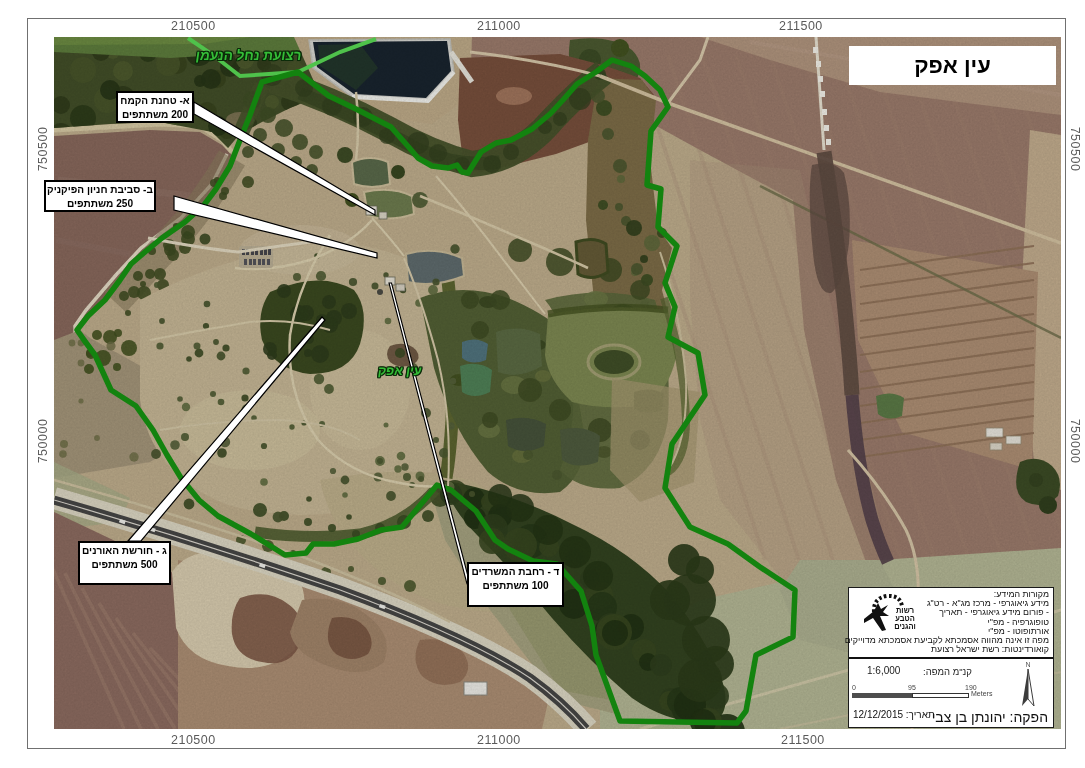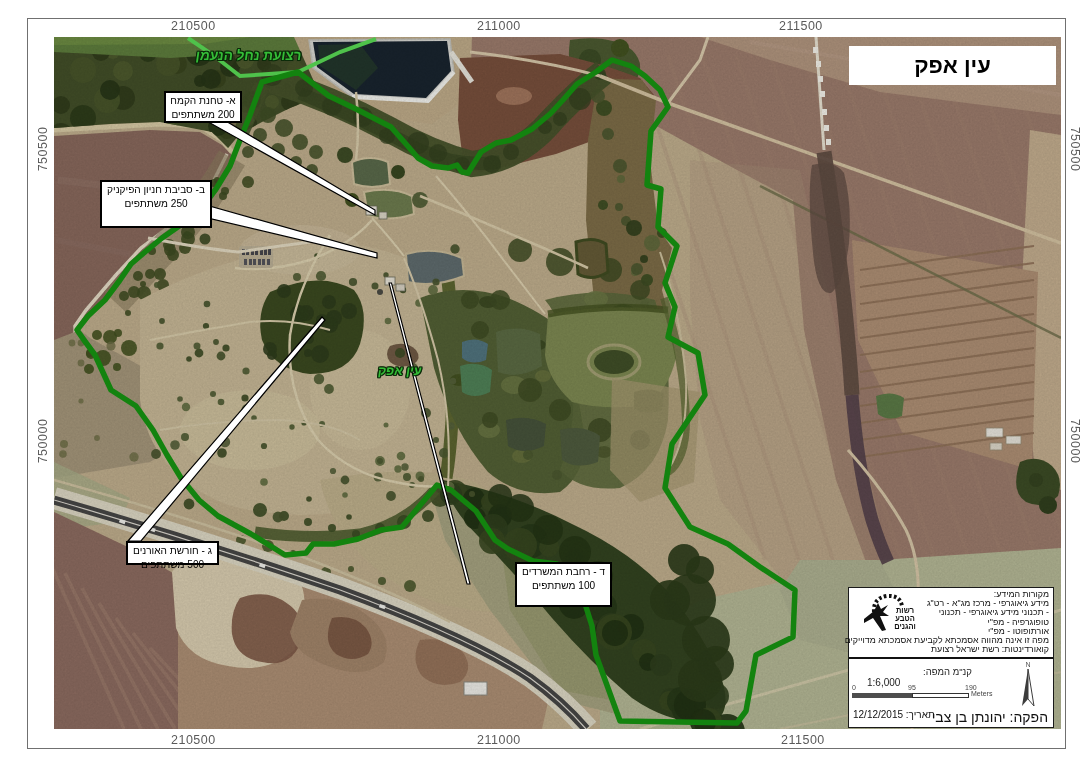--- a/index.html
+++ b/index.html
@@ -2,22 +2,22 @@
 <html lang="he"><head>
 <meta charset="utf-8">
 <style>
   html,body{margin:0;padding:0;}
   body{width:1085px;height:768px;background:#fff;overflow:hidden;position:relative;
        font-family:"Liberation Sans", sans-serif;}
   .abs{position:absolute;}
   .coord{position:absolute;color:#5a5a5a;font-size:12.5px;letter-spacing:0.5px;}
   .vcoord{transform-origin:center center;white-space:nowrap;}
   .callout{position:absolute;background:#fff;border:2px solid #000;color:#000;
-           font-weight:normal;font-size:10.1px;line-height:13.5px;text-align:center;
-           direction:rtl;padding:1px 1px;box-sizing:border-box;white-space:nowrap;margin-left:48px;}
+           font-weight:bold;font-size:10.1px;line-height:13.5px;text-align:center;
+           direction:rtl;padding:1px 1px;box-sizing:border-box;white-space:nowrap;}
   .greenlab{position:absolute;color:#35bd37;font-weight:bold;white-space:nowrap;
             text-shadow:-1.2px 0 #0c2c0a,0 1.2px #0c2c0a,1.2px 0 #0c2c0a,0 -1.2px #0c2c0a,1px 1px #0c2c0a,-1px -1px #0c2c0a,1px -1px #0c2c0a,-1px 1px #0c2c0a;}
 </style>
 </head>
 <body>
 
 <div class="abs" style="left:27px;top:18px;width:1037px;height:729px;border:1px solid #707070;"></div>
 
 <svg class="abs" style="left:54px;top:37px;" width="1007" height="692" viewBox="54 37 1007 692" preserveAspectRatio="none">
 
@@ -674,50 +674,50 @@
      display:flex;align-items:center;justify-content:center;">
   <span style="font-weight:bold;font-size:22px;direction:rtl;">עין אפק</span>
 </div>
 
 <div class="greenlab" style="left:196px;top:48px;font-size:13.5px;direction:rtl;transform:skewX(-8deg);">רצועת נחל הנעמן</div>
 
 <div class="greenlab" style="left:378px;top:364px;font-size:12.5px;direction:rtl;transform:skewX(-8deg);">עין אפק</div>
 
 <div class="callout" style="left:116px;top:91px;width:78px;height:32px;">א- טחנת הקמח<br>200 משתתפים</div>
 
-<div class="callout" style="left:52px;top:180px;width:112px;height:48px;">ב- סביבת חניון הפיקניק<br>250 משתתפים</div>
-
-<div class="callout" style="left:78px;top:541px;width:93px;height:24px;">ג - חורשת האורנים<br>500 משתתפים</div>
+<div class="callout" style="left:44px;top:180px;width:112px;height:32px;">ב- סביבת חניון הפיקניק<br>250 משתתפים</div>
+
+<div class="callout" style="left:78px;top:541px;width:93px;height:44px;">ג - חורשת האורנים<br>500 משתתפים</div>
 
 <div class="callout" style="left:467px;top:562px;width:97px;height:45px;">ד - רחבת המשרדים<br>100 משתתפים</div>
 
 <div class="abs" style="left:848px;top:587px;width:204px;height:139px;background:#fff;border:1px solid #1a1a1a;">
 
   <div class="abs" style="right:4px;top:2px;direction:rtl;text-align:right;font-size:8.8px;line-height:9.2px;color:#111;white-space:nowrap;">
     <div>מקורות המידע:</div>
     <div>מידע גיאוגרפי - מרכז מג"א - רט"ג</div>
-    <div>- תכנוני מידע גיאוגרפי - תכנוני</div>
+    <div>- פורום מידע גיאוגרפי - תאריך</div>
     <div>טופוגרפיה - מפ"י</div>
     <div>אורתופוטו - מפ"י</div>
     <div>מפה זו אינה מהווה אסמכתא לקביעת אסמכתא מדוייקים</div>
     <div>קואורדינטות: רשת ישראל רצועת</div>
   </div>
 
   <svg class="abs" style="left:10px;top:3px;" width="62" height="44" viewBox="0 0 62 44">
     <path d="M15 21 Q14 7 28 5 Q41 4 43 15" fill="none" stroke="#111" stroke-width="4" stroke-dasharray="2.6,2.4"></path>
     <path d="M5 28 L15 20 L19 12 L22 18 L29 14 L24 21 L30 25 L21 25 L27 39 L23 40 L14 27 L5 32 Z" fill="#111"></path>
     <text x="46" y="22" font-size="7.5" font-weight="bold" fill="#111" text-anchor="middle" direction="rtl">רשות</text>
     <text x="46" y="30" font-size="7.5" font-weight="bold" fill="#111" text-anchor="middle" direction="rtl">הטבע</text>
     <text x="46" y="38" font-size="7.5" font-weight="bold" fill="#111" text-anchor="middle" direction="rtl">והגנים</text>
   </svg>
 
   <div class="abs" style="left:0;top:69px;width:100%;height:2px;background:#111;"></div>
 
   <div class="abs" style="left:74px;top:78px;direction:rtl;font-size:9.5px;color:#222;">קנ"מ המפה:</div>
-  <div class="abs" style="left:18px;top:77px;font-size:10px;color:#222;margin-top:12px;">1:6,000</div>
+  <div class="abs" style="left:18px;top:77px;font-size:10px;color:#222;">1:6,000</div>
 
   <div class="abs" style="left:3px;top:96px;width:130px;height:14px;font-size:7px;color:#444;">
     <span class="abs" style="left:0;top:0;">0</span>
     <span class="abs" style="left:56px;top:0;">95</span>
     <span class="abs" style="left:113px;top:0;">190</span>
     <div class="abs" style="left:0;top:9px;width:60px;height:5px;background:#4d4d4d;"></div>
     <div class="abs" style="left:60px;top:9px;width:57px;height:5px;background:#fff;border:1px solid #333;box-sizing:border-box;"></div>
     <span class="abs" style="left:119px;top:6px;">Meters</span>
   </div>
 

